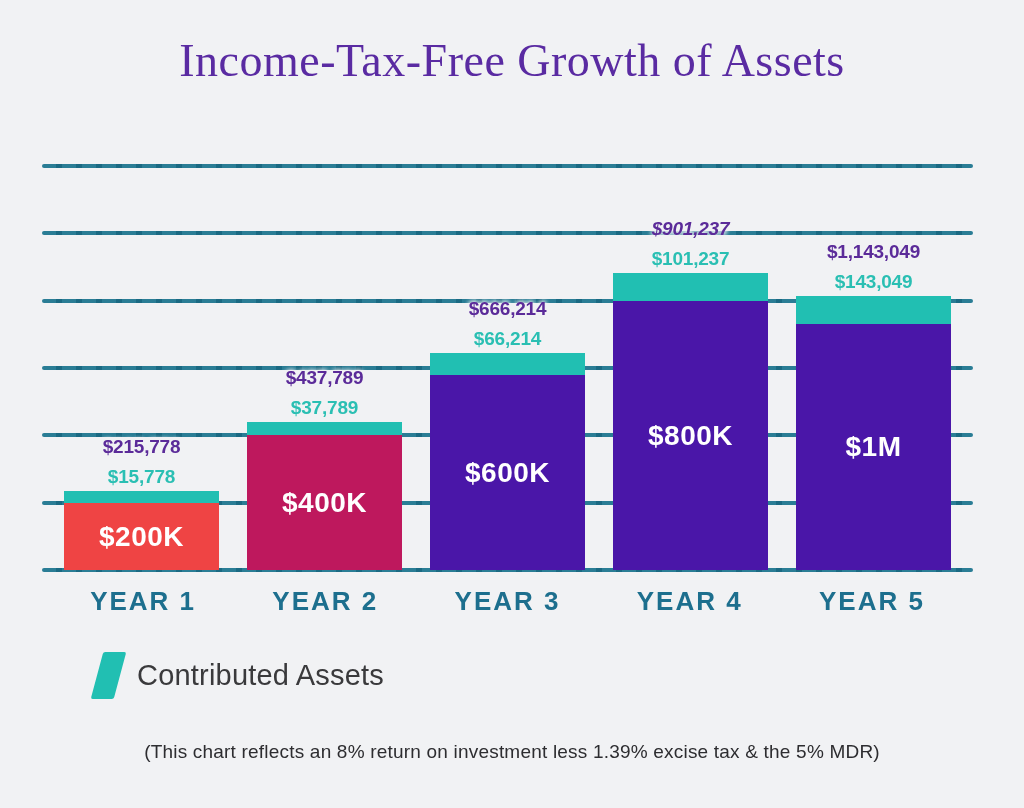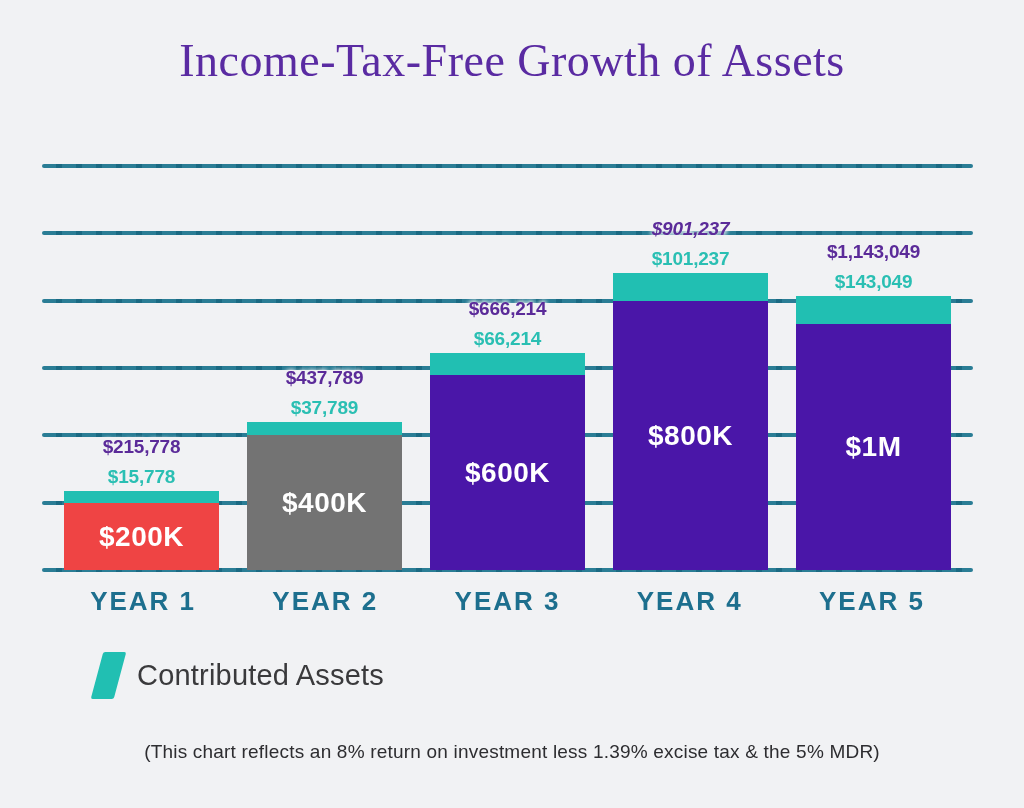--- a/index.html
+++ b/index.html
@@ -106,21 +106,21 @@
             <div class="body" style="background: #ef4444; height: 67px;">
               <span class="inside-label" style="color: rgb(255, 255, 255);">$200K</span>
             </div>
           </div>
         </div>
         <div class="col">
           <div class="value-label total-label" style="color: rgb(91, 43, 153);">$437,789</div>
           <div class="value-label growth-label" style="color: rgb(42, 191, 179);">$37,789</div>
           <div class="bar">
             <div class="cap" style="background: rgb(33, 191, 178); height: 13px;"></div>
-            <div class="body" style="background: #737373; height: 135px;">
+            <div class="body" style="background: #be185d; height: 135px;">
               <span class="inside-label" style="color: rgb(255, 255, 255);">$400K</span>
             </div>
           </div>
         </div>
         <div class="col">
           <div class="value-label total-label" style="color: rgb(91, 43, 153);">$666,214</div>
           <div class="value-label growth-label" style="color: rgb(42, 191, 179);">$66,214</div>
           <div class="bar">
             <div class="cap" style="background: rgb(33, 191, 178); height: 22px;"></div>
             <div class="body" style="background: rgb(74, 22, 168); height: 195px;">

